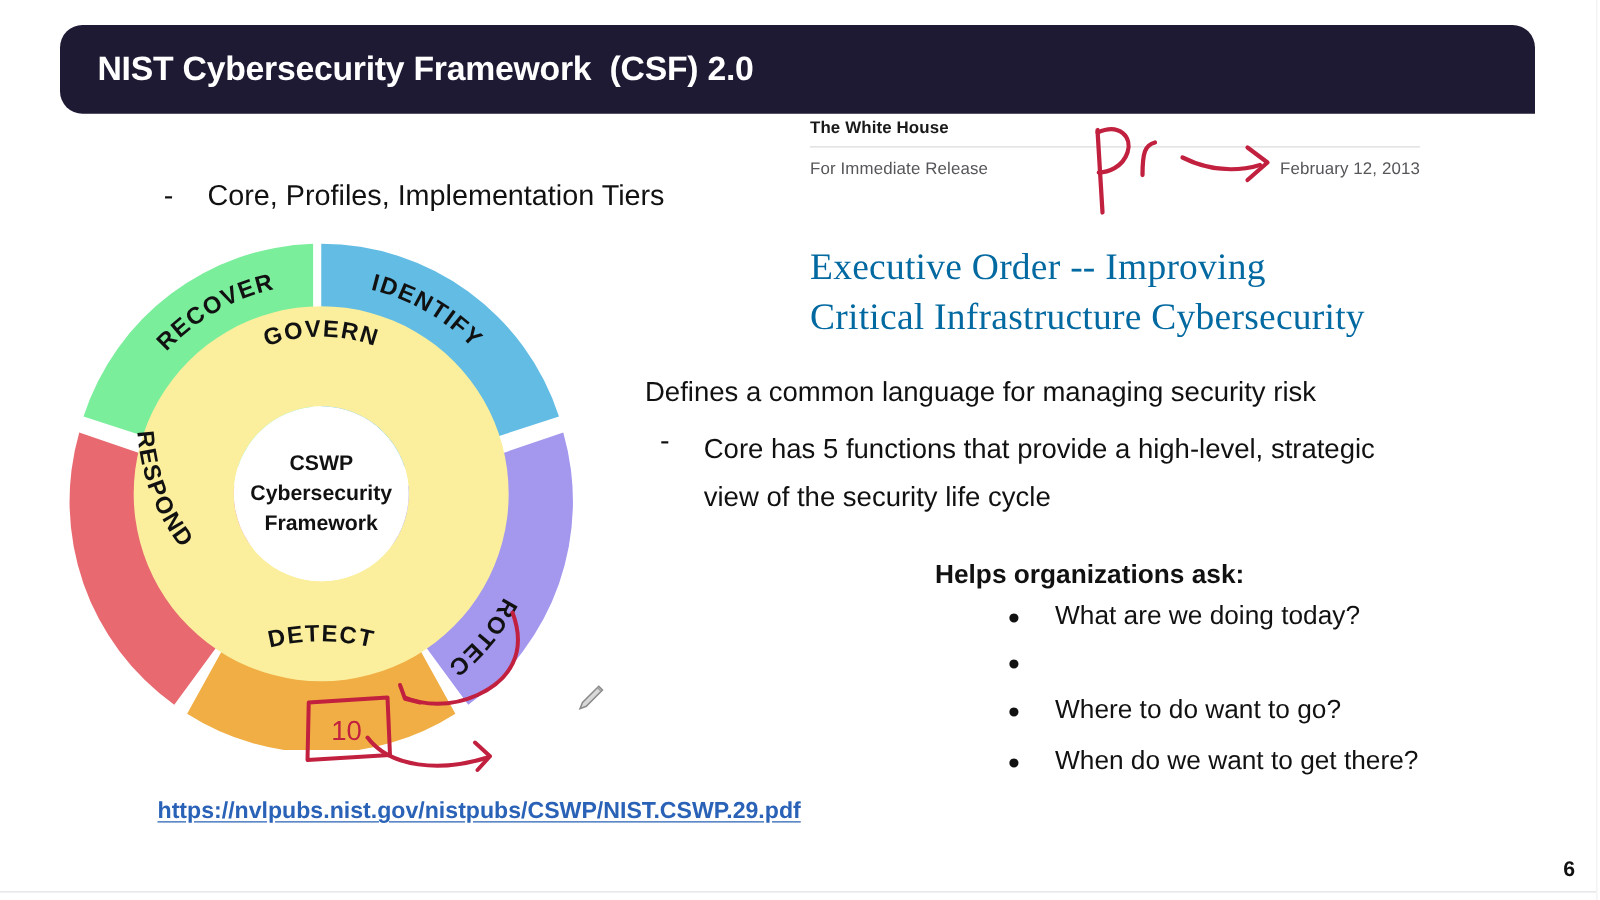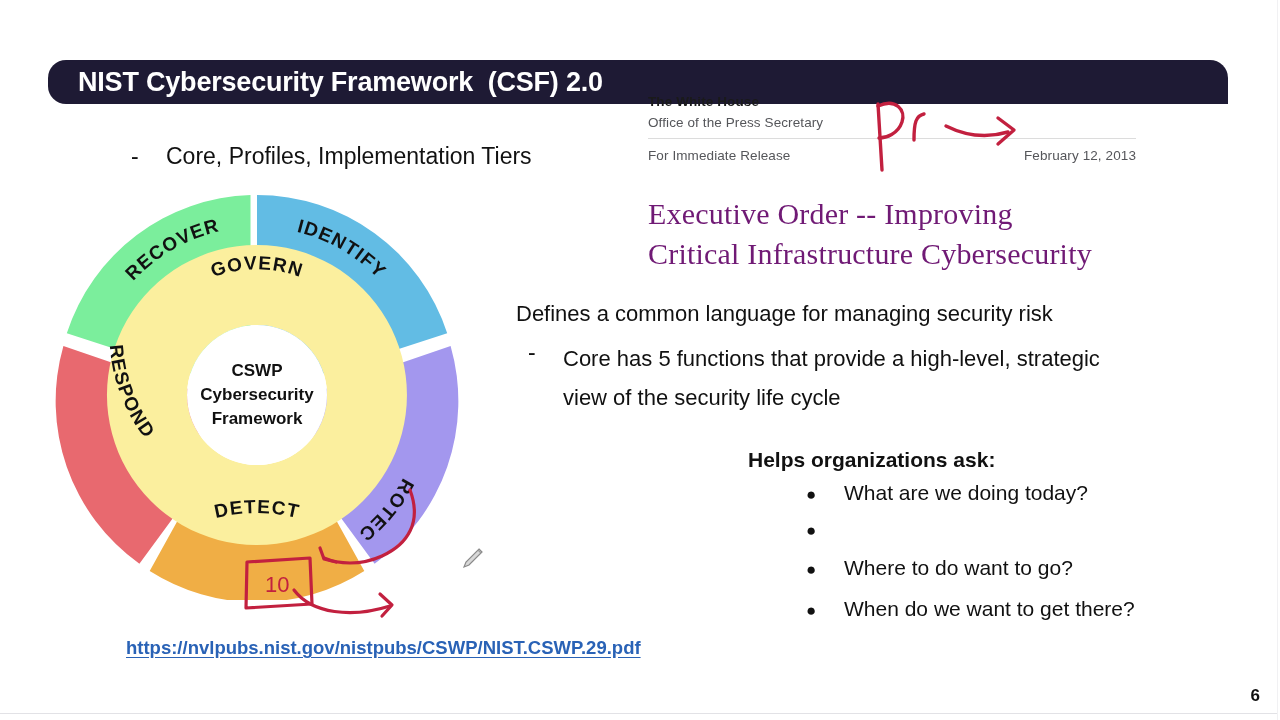--- a/index.html
+++ b/index.html
@@ -25,24 +25,24 @@
   .slide-edge-right {
     position: absolute; right: 0; top: 0; bottom: 0;
     width: 2px; background: #ffffff;
     border-left: 1px solid #f1f1f3;
   }
 
   
   .title-banner {
     position: absolute;
     left: 48px; top: 20px;
-    width: 1180px; height: 44px;
+    width: 1180px; height: 71px;
     background: #1e1a34;
     border-radius: 18px 18px 0 18px;
-    display: flex; align-items: center; margin-top: 40px;
+    display: flex; align-items: center;
   }
   .title-text {
     color: #ffffff;
     font-size: 27px;
     font-weight: bold;
     letter-spacing: -0.2px;
     margin-left: 30px;
     white-space: pre;
   }
 
@@ -103,21 +103,21 @@
   }
   .wh-row {
     margin-top: 9px; display: flex; justify-content: space-between;
     font-size: 13.5px; color: #55565a; letter-spacing: 0.1px;
   }
 
   .eo-title {
     position: absolute; left: 648px; top: 194px;
     width: 520px;
     font-family: "Liberation Serif", serif;
-    font-size: 30px; color: #701a75;
+    font-size: 30px; color: #0369a1;
     line-height: 1.33;
     letter-spacing: 0.2px;
   }
 
   
   .right-line1 {
     position: absolute; left: 516px; top: 301px;
     font-size: 22px; color: #111111;
   }
   .right-bullet-row {
@@ -244,21 +244,20 @@
       <path d="M62 108 C 80 132, 120 136, 158 124"></path>
       <path d="M148 112 L 160 123 L 150 134"></path>
     </g>
     <text x="33" y="110" font-family="Liberation Sans, sans-serif" font-size="22" fill="#c2203f">10</text>
   </svg>
 
   <a class="doc-link" href="#">https://nvlpubs.nist.gov/nistpubs/CSWP/NIST.CSWP.29.pdf</a>
 
   <div class="wh-block">
     <div class="wh-title">The White House</div>
-    <div class="wh-sub">Office of the Press Secretary</div>
     <div class="wh-rule"></div>
     <div class="wh-row">
       <span>For Immediate Release</span>
       <span>February 12, 2013</span>
     </div>
   </div>
 
   <svg class="ink ink-top" width="180" height="80" viewBox="0 0 180 80">
     <g fill="none" stroke="#c2203f" stroke-width="3.4" stroke-linecap="round" stroke-linejoin="round">
 

